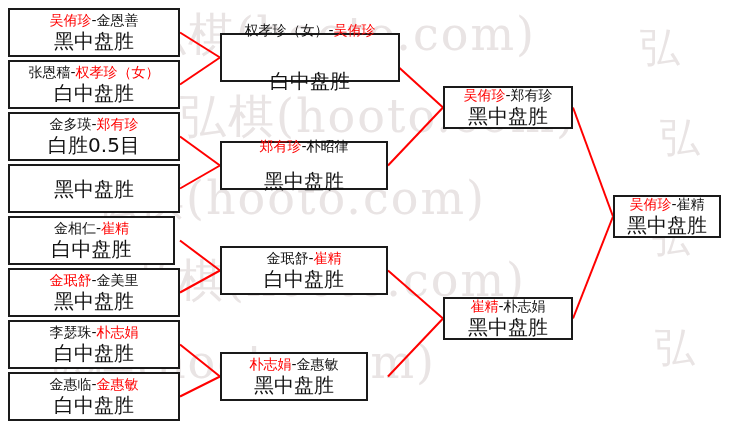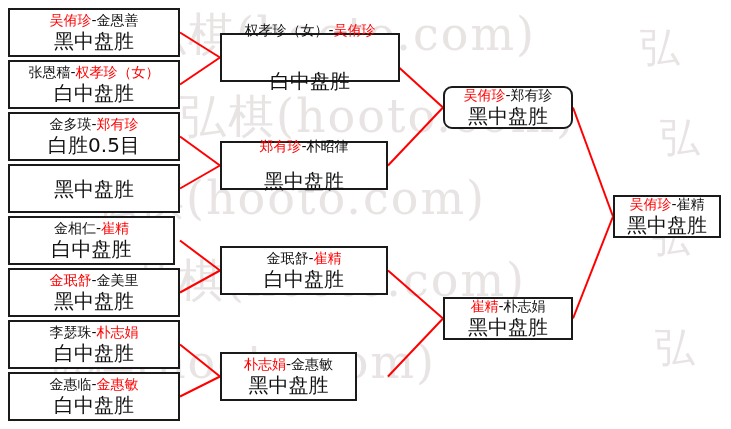--- a/index.html
+++ b/index.html
@@ -152,25 +152,25 @@
         <div class="result">白中盘胜</div>
       </div>
       <div class="match" style="left: 220px; top: 141px; width: 168px; height: 49px; gap: 14px;">
         <div class="pairing"><span class="p-win">郑有珍</span><span class="p-dash">-</span><span class="p-lose">朴昭律</span></div>
         <div class="result">黑中盘胜</div>
       </div>
       <div class="match" style="left: 220px; top: 246px; width: 168px; height: 49px;">
         <div class="pairing"><span class="p-lose">金珉舒</span><span class="p-dash">-</span><span class="p-win">崔精</span></div>
         <div class="result">白中盘胜</div>
       </div>
-      <div class="match" style="left: 220px; top: 352px; width: 137px; height: 49px;">
+      <div class="match" style="left: 220px; top: 352px; width: 148px; height: 49px;">
         <div class="pairing"><span class="p-win">朴志娟</span><span class="p-dash">-</span><span class="p-lose">金惠敏</span></div>
         <div class="result">黑中盘胜</div>
       </div>
-      <div class="match" style="left: 443px; top: 86px; width: 130px; height: 43px; border-radius: 9px;">
+      <div class="match" style="left: 443px; top: 86px; width: 130px; height: 43px;">
         <div class="pairing"><span class="p-win">吴侑珍</span><span class="p-dash">-</span><span class="p-lose">郑有珍</span></div>
         <div class="result">黑中盘胜</div>
       </div>
       <div class="match" style="left: 443px; top: 297px; width: 130px; height: 43px;">
         <div class="pairing"><span class="p-win">崔精</span><span class="p-dash">-</span><span class="p-lose">朴志娟</span></div>
         <div class="result">黑中盘胜</div>
       </div>
       <div class="match" style="left: 613px; top: 195px; width: 108px; height: 43px;">
         <div class="pairing"><span class="p-win">吴侑珍</span><span class="p-dash">-</span><span class="p-lose">崔精</span></div>
         <div class="result">黑中盘胜</div>

